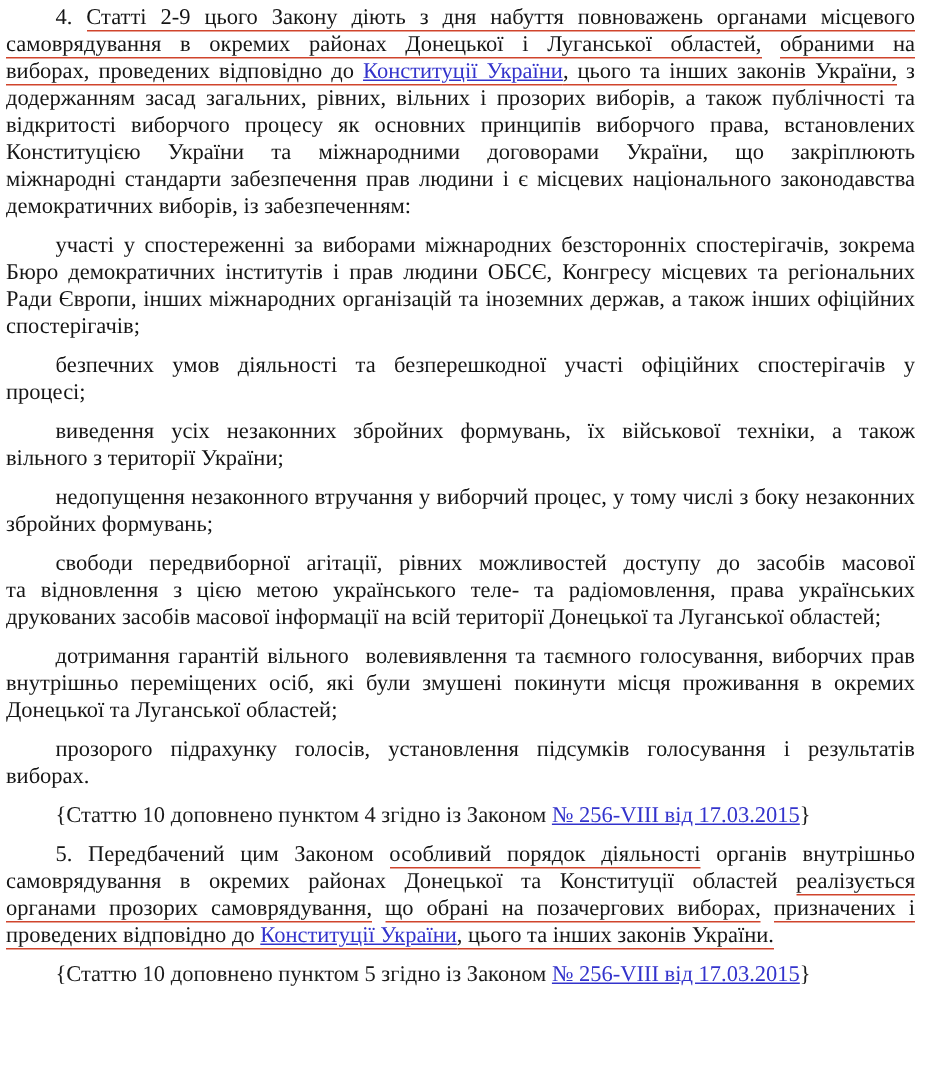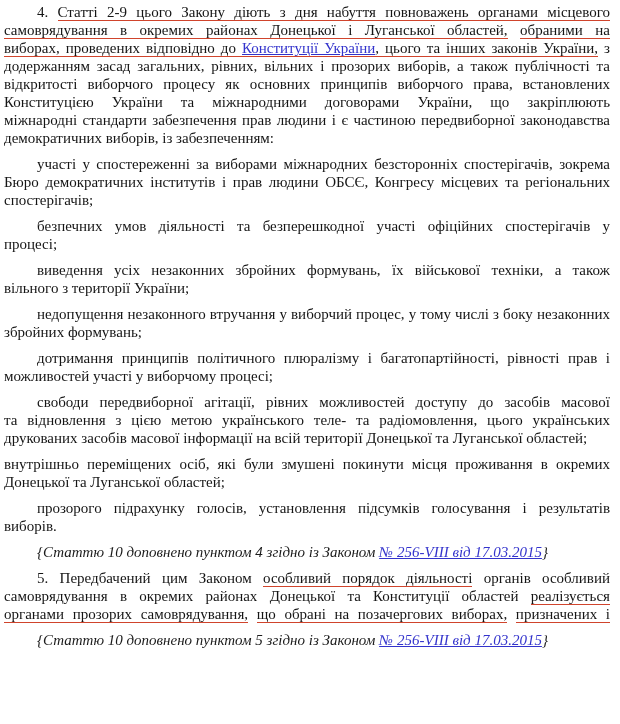--- a/index.html
+++ b/index.html
@@ -34,76 +34,75 @@
   .seg { white-space: pre-wrap; }
   .r {
     border-bottom: 2px solid var(--red, #d0442c);
     padding-bottom: 0px;
   }
   .lnk {
     color: var(--blue, #3333cc);
     text-decoration: underline;
     cursor: pointer;
   }
-  .it { font-style: italic; color: #1b1b1b; }
+  .it { color: #1b1b1b; }
   .it.lnk { color: var(--blue, #3333cc); }
   a { color: inherit; }
 </style>
 </head>
 <body>
 
 <div id="page" style="--red: #d0442c; --blue: #3333cc; color: rgb(21, 21, 21);">
     <div class="block paragraph">
       <div class="line first"><span class="seg">4. </span><span class="seg r">Статті 2-9 цього Закону діють з дня набуття повноважень органами місцевого</span></div>
       <div class="line"><span class="seg r">самоврядування в окремих районах Донецької і Луганської областей,</span><span class="seg"> </span><span class="seg r">обраними на позачергових</span></div>
       <div class="line"><span class="seg r">виборах, проведених відповідно до </span><a class="seg r lnk" href="#">Конституції України</a><span class="seg r">, цього та інших законів України,</span><span class="seg"> з</span></div>
       <div class="line"><span class="seg">додержанням засад загальних, рівних, вільних і прозорих виборів, а також публічності та</span></div>
       <div class="line"><span class="seg">відкритості виборчого процесу як основних принципів виборчого права, встановлених</span></div>
       <div class="line"><span class="seg">Конституцією України та міжнародними договорами України, що закріплюють загальновизнані</span></div>
-      <div class="line"><span class="seg">міжнародні стандарти забезпечення прав людини і є частиною передвиборної законодавства</span></div>
+      <div class="line"><span class="seg">міжнародні стандарти забезпечення прав людини і є місцевих національного законодавства</span></div>
       <div class="line last"><span class="seg">демократичних виборів, із забезпеченням:</span></div>
     </div>
     <div class="block paragraph">
       <div class="line first"><span class="seg">участі у спостереженні за виборами міжнародних безсторонніх спостерігачів, зокрема від</span></div>
       <div class="line"><span class="seg">Бюро демократичних інститутів і прав людини ОБСЄ, Конгресу місцевих та регіональних влад</span></div>
+      <div class="line"><span class="seg">Ради Європи, інших міжнародних організацій та іноземних держав, а також інших офіційних</span></div>
       <div class="line last"><span class="seg">спостерігачів;</span></div>
     </div>
     <div class="block paragraph">
       <div class="line first"><span class="seg">безпечних умов діяльності та безперешкодної участі офіційних спостерігачів у виборчому</span></div>
       <div class="line last"><span class="seg">процесі;</span></div>
     </div>
     <div class="block paragraph">
       <div class="line first"><span class="seg">виведення усіх незаконних збройних формувань, їх військової техніки, а також бойовиків та</span></div>
       <div class="line last"><span class="seg">вільного з території України;</span></div>
     </div>
     <div class="block paragraph">
       <div class="line first"><span class="seg">недопущення незаконного втручання у виборчий процес, у тому числі з боку незаконних</span></div>
       <div class="line last"><span class="seg">збройних формувань;</span></div>
     </div>
     <div class="block paragraph">
-      <div class="line first"><span class="seg">дотримання принципів політичного плюралізму і багатопартійності, рівності прав і</span></div>
-      <div class="line last"><span class="seg">можливостей участі у виборчому процесі;</span></div>
-    </div>
-    <div class="block paragraph">
       <div class="line first"><span class="seg">свободи передвиборної агітації, рівних можливостей доступу до засобів масової інформації</span></div>
-      <div class="line"><span class="seg">та відновлення з цією метою українського теле- та радіомовлення, цього українських</span></div>
+      <div class="line"><span class="seg">та відновлення з цією метою українського теле- та радіомовлення, права українських</span></div>
       <div class="line last"><span class="seg">друкованих засобів масової інформації на всій території Донецької та Луганської областей;</span></div>
     </div>
     <div class="block paragraph">
+      <div class="line first"><span class="seg">дотримання гарантій вільного  волевиявлення та таємного голосування, виборчих прав</span></div>
       <div class="line"><span class="seg">внутрішньо переміщених осіб, які були змушені покинути місця проживання в окремих районах</span></div>
       <div class="line last"><span class="seg">Донецької та Луганської областей;</span></div>
     </div>
     <div class="block paragraph">
       <div class="line first"><span class="seg">прозорого підрахунку голосів, установлення підсумків голосування і результатів місцевих</span></div>
-      <div class="line last"><span class="seg">виборів.</span></div>
+      <div class="line last"><span class="seg">виборах.</span></div>
     </div>
     <div class="block note">
       <div class="line first last"><span class="seg it">{Статтю 10 доповнено пунктом 4 згідно із Законом </span><a class="seg it lnk" href="#">№ 256-VIII від 17.03.2015</a><span class="seg it">}</span></div>
     </div>
     <div class="block paragraph">
-      <div class="line first"><span class="seg">5. Передбачений цим Законом </span><span class="seg r">особливий порядок діяльності</span><span class="seg"> органів особливий</span></div>
+      <div class="line first"><span class="seg">5. Передбачений цим Законом </span><span class="seg r">особливий порядок діяльності</span><span class="seg"> органів внутрішньо</span></div>
       <div class="line"><span class="seg">самоврядування в окремих районах Донецької та Конституції областей </span><span class="seg r">реалізується принципів</span></div>
       <div class="line"><span class="seg r">органами прозорих самоврядування,</span><span class="seg"> </span><span class="seg r">що обрані на позачергових виборах,</span><span class="seg"> </span><span class="seg r">призначених і</span></div>
+      <div class="line last"><span class="seg r">проведених відповідно до </span><a class="seg r lnk" href="#">Конституції України</a><span class="seg r">, цього та інших законів України.</span></div>
     </div>
     <div class="block note">
       <div class="line first last"><span class="seg it">{Статтю 10 доповнено пунктом 5 згідно із Законом </span><a class="seg it lnk" href="#">№ 256-VIII від 17.03.2015</a><span class="seg it">}</span></div>
     </div>
   </div>
 
 </body></html>

